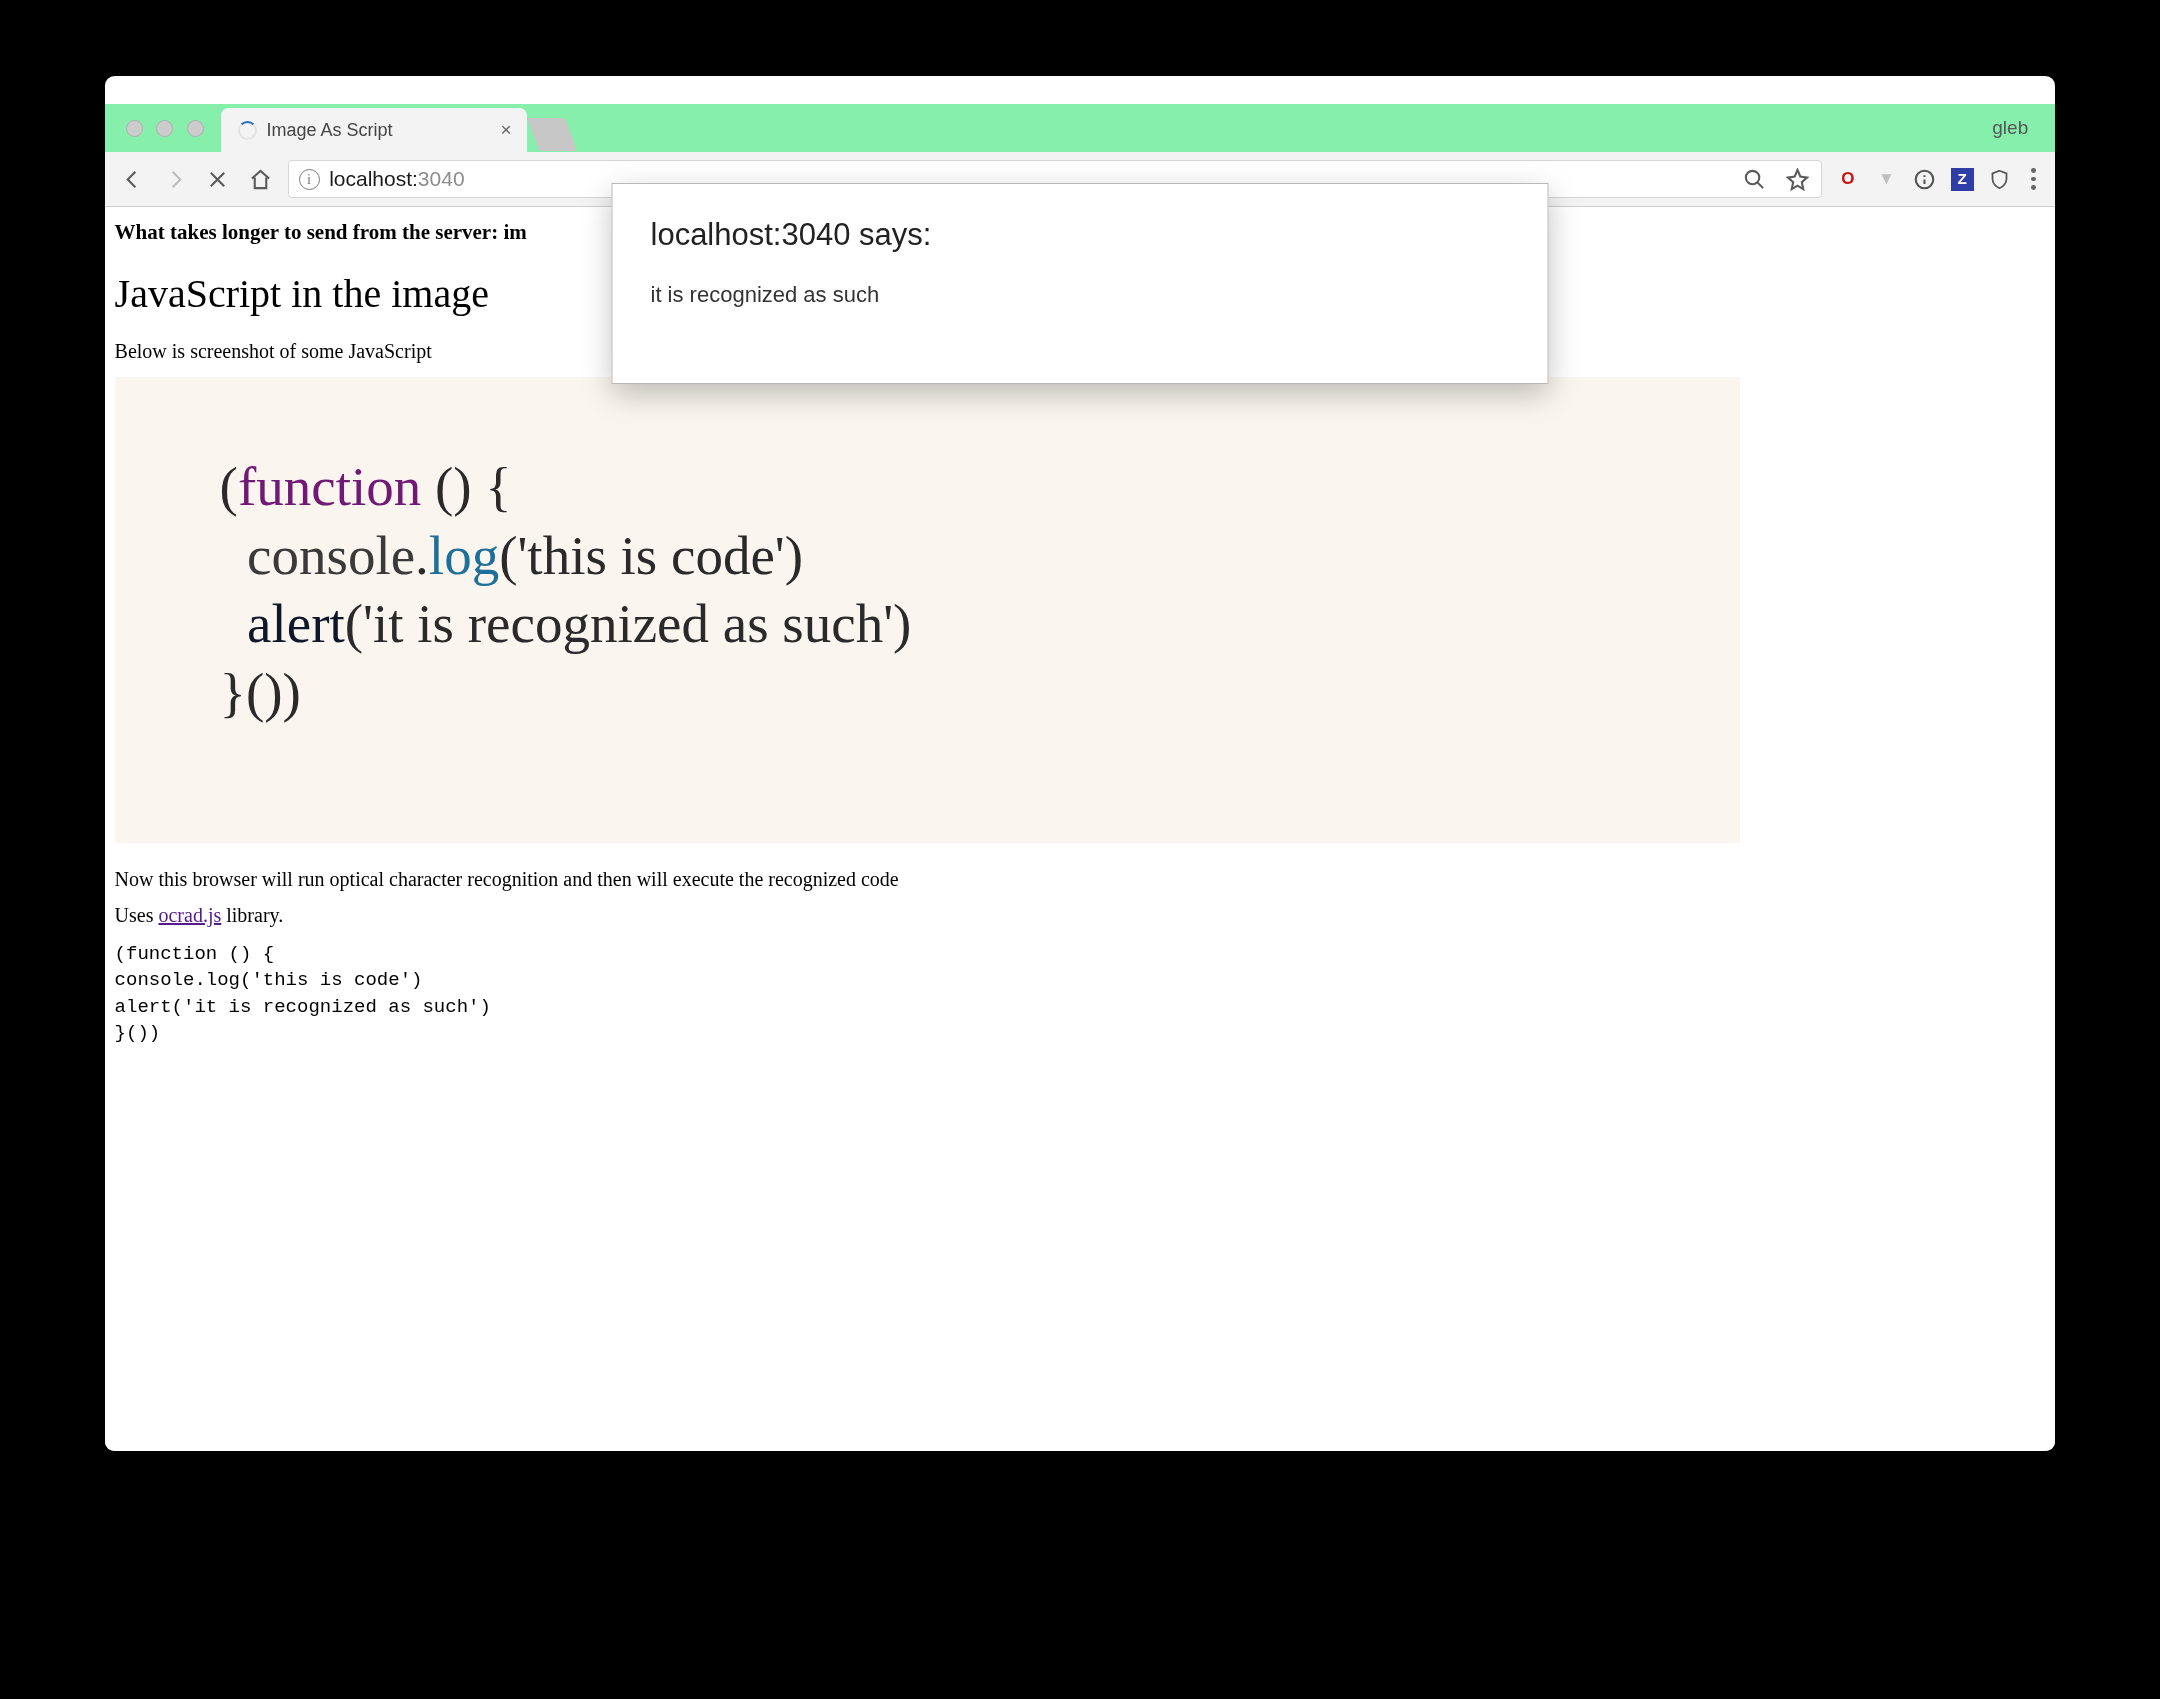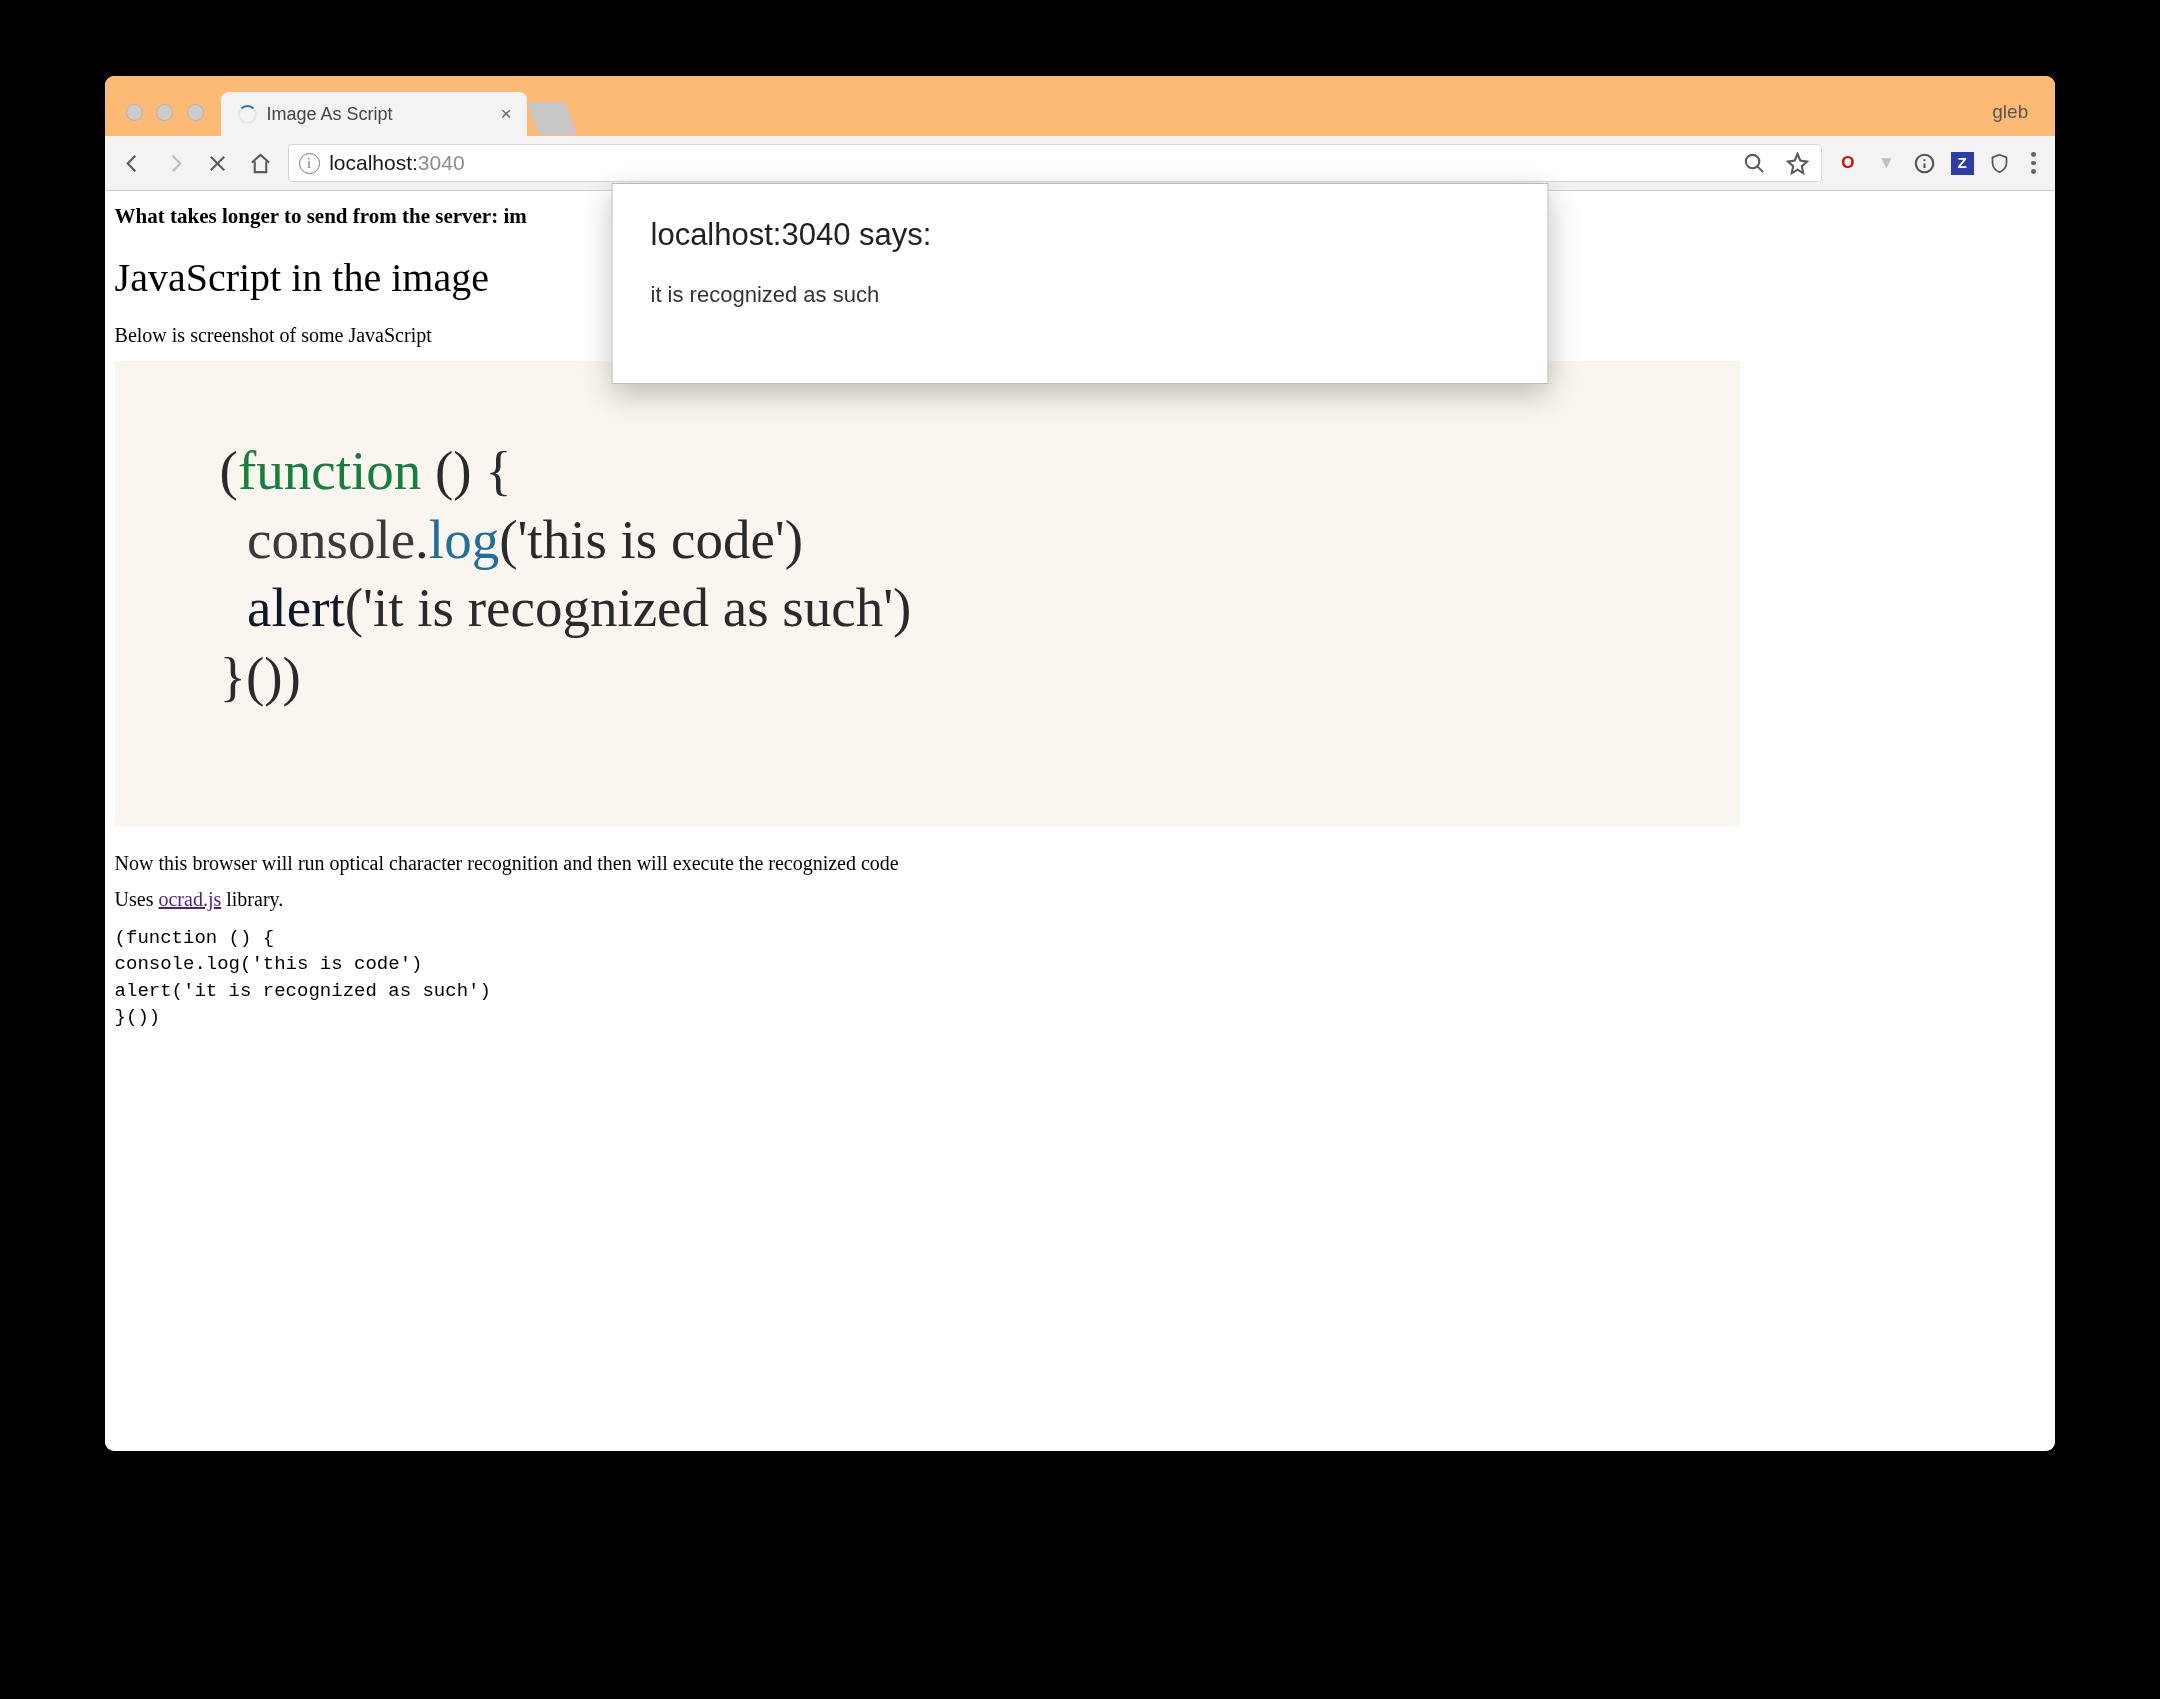--- a/index.html
+++ b/index.html
@@ -17,26 +17,27 @@
       background: #fff;
       border-radius: 9.6px;
       overflow: hidden;
       box-shadow: 0 38px 86px rgba(0,0,0,.6);
       position: relative;
       display: flex;
       flex-direction: column;
     }
     
     .tab-strip {
-      height: 60px;
-      background: #fdba74;
+      height: 48px;
+      background: #86efac;
       display: flex;
       align-items: flex-end;
       padding: 0 11.5px 0 9.6px;
       position: relative;
+      margin-top: 28px;
     }
     .traffic-lights {
       display: flex;
       gap: 13.4px;
       align-items: center;
       padding: 0 17px 15.3px 11.5px;
     }
     .traffic-lights span {
       width: 17px; height: 17px;
       border-radius: 50%;
@@ -149,21 +150,21 @@
       width:1625px;
       max-width:100%;
     }
     .code-shot pre{
       font-family:"Times New Roman", serif;
       font-size:55px;
       line-height:1.25;
       white-space:pre;
     }
     .tok-p{ color:#2a2a2a; }
-    .tok-k{ color:#15803d; }
+    .tok-k{ color:#701a75; }
     .tok-n{ color:#3a3a3a; }
     .tok-f{ color:#1e6f99; }
     .tok-a{ color:#0f172a; }
     .tok-s{ color:#2a2a2a; }
     .rec-code{
       font-family:"Courier New", monospace;
       font-size:19px;
       white-space:pre;
       line-height:1.4;
     }

